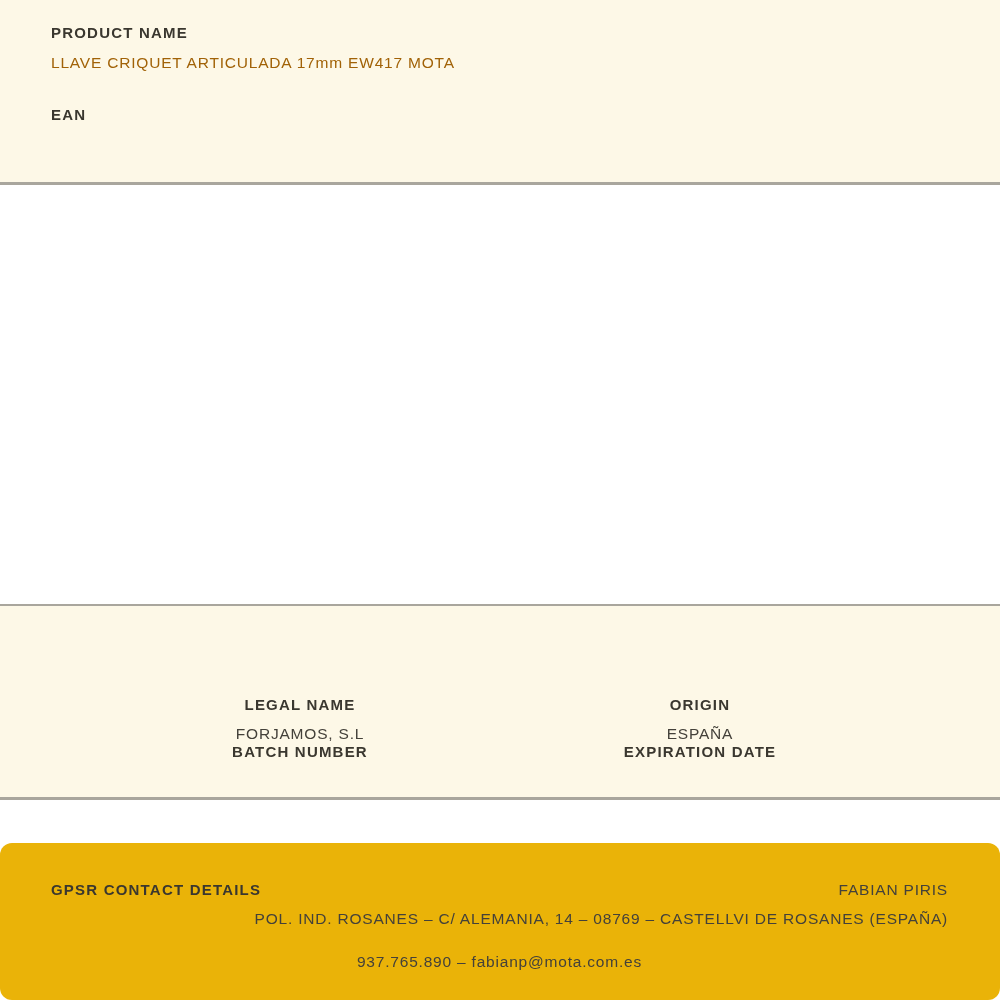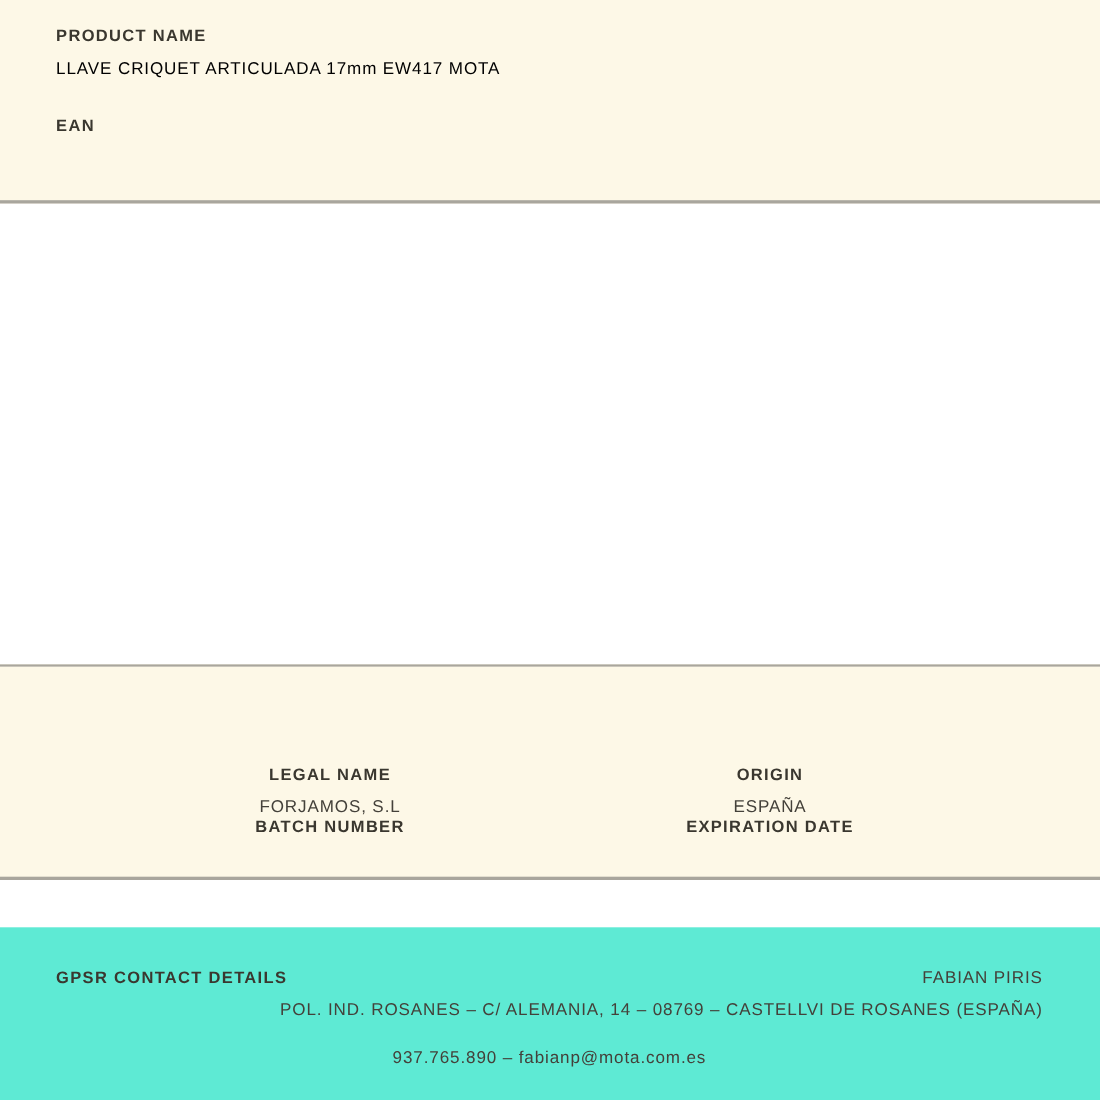--- a/index.html
+++ b/index.html
@@ -32,21 +32,21 @@
   }
   .field-label {
     font-weight: bold;
     font-size: 15px;
     letter-spacing: 1.2px;
     color: #3a372f;
   }
   .field-value {
     font-size: 15.5px;
     letter-spacing: 0.8px;
-    color: #000000;
+    color: #a16207;
     margin-top: 13px;
   }
   .product-header .ean-block {
     margin-top: 34px;
   }
 
   
   .image-area {
     background: #ffffff;
     flex: 1 1 auto;
@@ -74,25 +74,26 @@
   .trace-value {
     font-size: 15.5px;
     letter-spacing: 0.8px;
     color: #44413a;
     margin-top: 12px;
     min-height: 18px;
   }
 
   
   .gpsr-section {
-    background: #5eead4;
+    background: #eab308;
     flex: 0 0 auto;
     height: 157px;
     box-sizing: border-box;
     padding: 38px 52px 0 51px;
+    border-radius: 12px;
   }
   .gpsr-top-row {
     display: flex;
     justify-content: space-between;
     align-items: baseline;
   }
   .gpsr-heading {
     font-weight: bold;
     font-size: 15px;
     letter-spacing: 1.2px;

